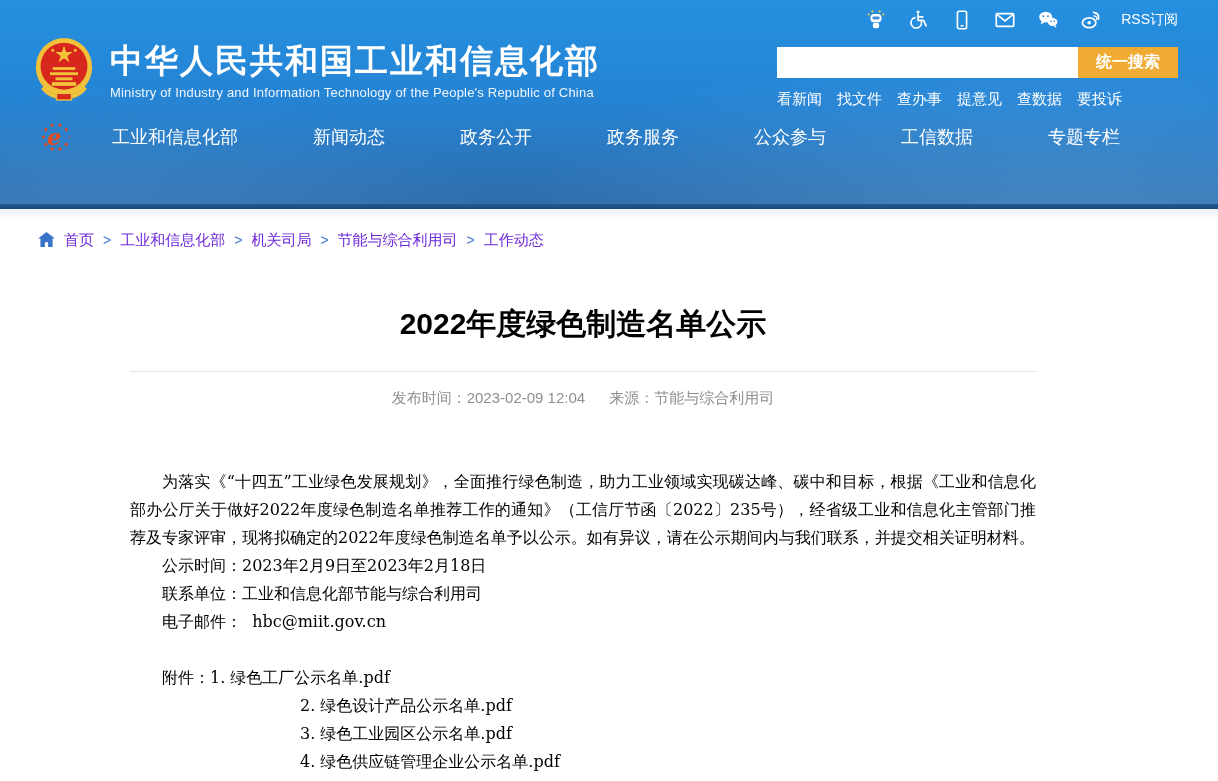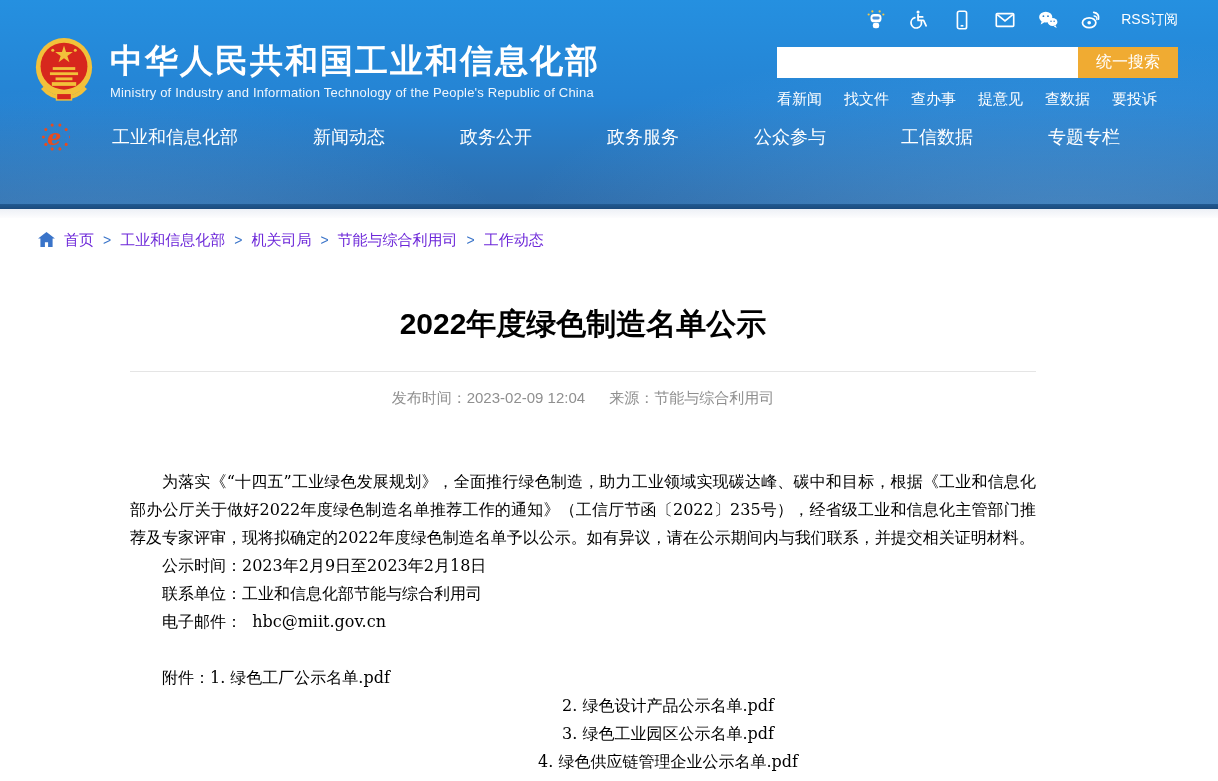--- a/index.html
+++ b/index.html
@@ -35,24 +35,24 @@
   .brand-text p { margin: 5px 0 0 0; color: #eef6fd; font-size: 13px; letter-spacing: 0.2px; }
 
   .search-area { width: 401px; padding-top: 14px; }
   .search-row { display: flex; height: 31px; }
   .search-row input {
     flex: 1; height: 31px; border: none; outline: none;
     background: #fff; padding: 0 10px; font-size: 14px;
   }
   .search-row button {
     width: 100px; height: 31px; border: none; cursor: pointer;
-    background: #f0ab32; color: #fff; font-weight: normal; font-size: 16px;
+    background: #f0ab32; color: #fff; font-weight: bold; font-size: 16px;
     font-family: "Liberation Sans", sans-serif;
   }
-  .quick-links { display: flex; gap: 22px; margin-top: 12px; }
+  .quick-links { display: flex; gap: 15px; margin-top: 12px; }
   .quick-links a { color: #fff; font-size: 15px; text-decoration: none; }
 
   
   .nav-row { display: flex; align-items: center; height: 52px; margin-top: 2px; }
   .nav-logo { width: 36px; height: 36px; margin-left: 4px; }
   .nav-list { flex: 1; display: flex; justify-content: space-between; margin-left: 38px; padding-right: 58px; }
   .nav-list a { color: #fff; font-size: 18px; text-decoration: none; white-space: nowrap; }
 
   
   .breadcrumb-bar { display: flex; align-items: center; gap: 9px; height: 44px; padding-left: 38px; background: #fff; }
@@ -69,21 +69,21 @@
 
   .article-body {
     margin-top: 60px;
     font-family: "DejaVu Serif", "Liberation Serif", serif;
     font-size: 16px; line-height: 28px; color: #000;
   }
   .article-body p.lead { margin: 0; text-indent: 2em; text-align: justify; }
   .info-line { padding-left: 2em; white-space: pre-wrap; }
   .attachments { margin-top: 28px; }
   .attach-first { padding-left: 2em; cursor: pointer; margin-top: 17px; }
-  .attach-item { padding-left: 170px; cursor: pointer; text-align: center; }
+  .attach-item { padding-left: 170px; cursor: pointer; }
 </style>
 </head>
 <body>
 
 <div class="page">
 
   <header class="site-header">
     <div class="header-inner">
 
       <div class="top-icons">

